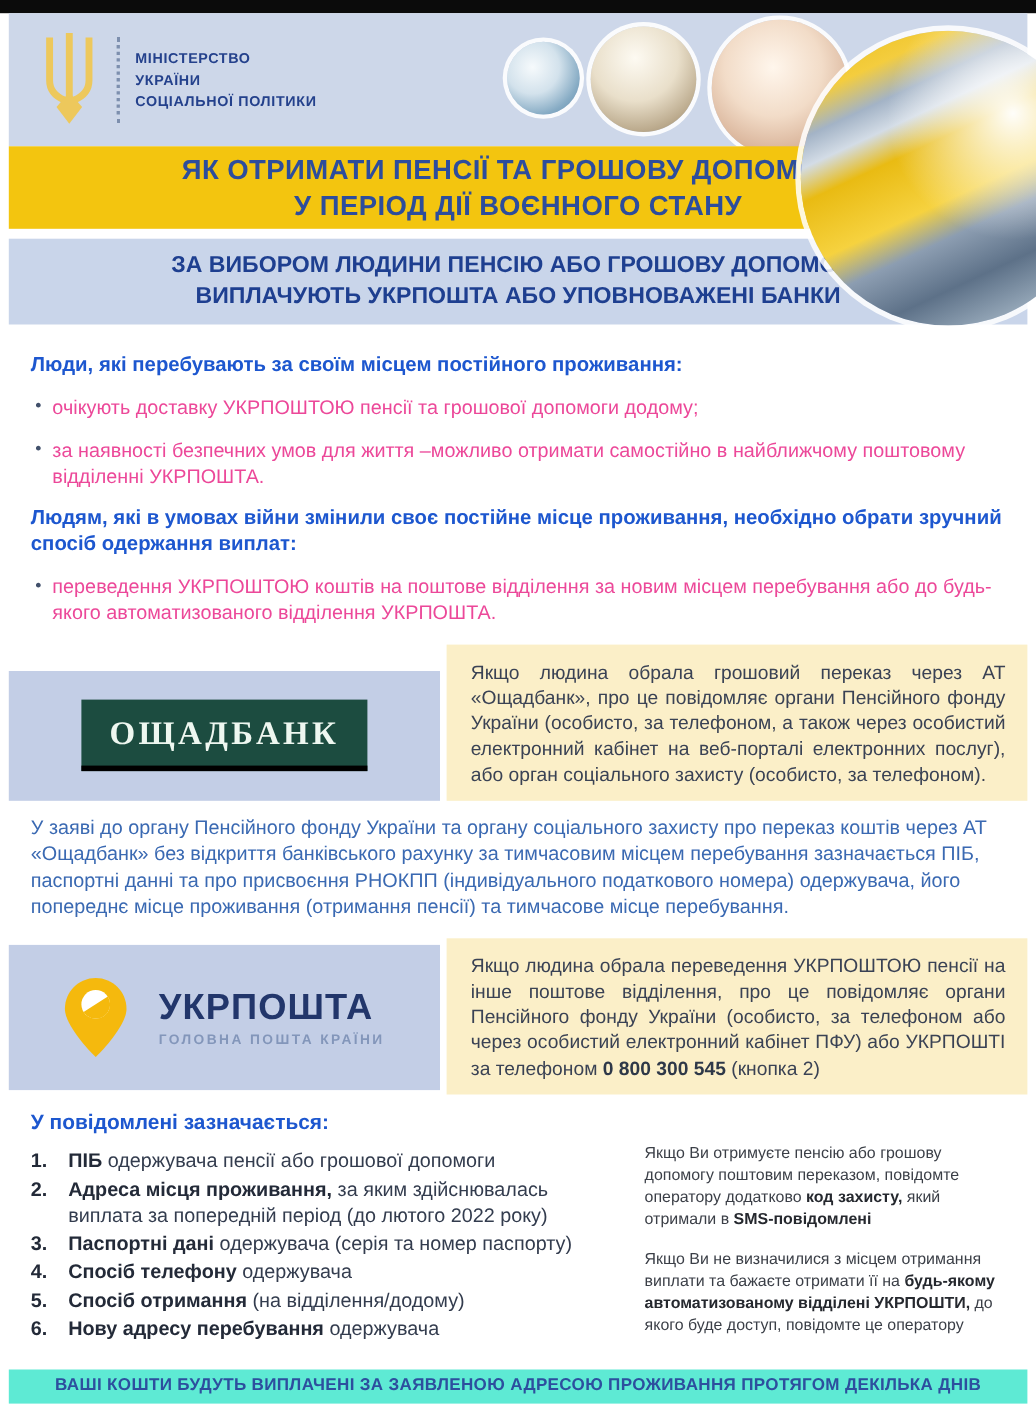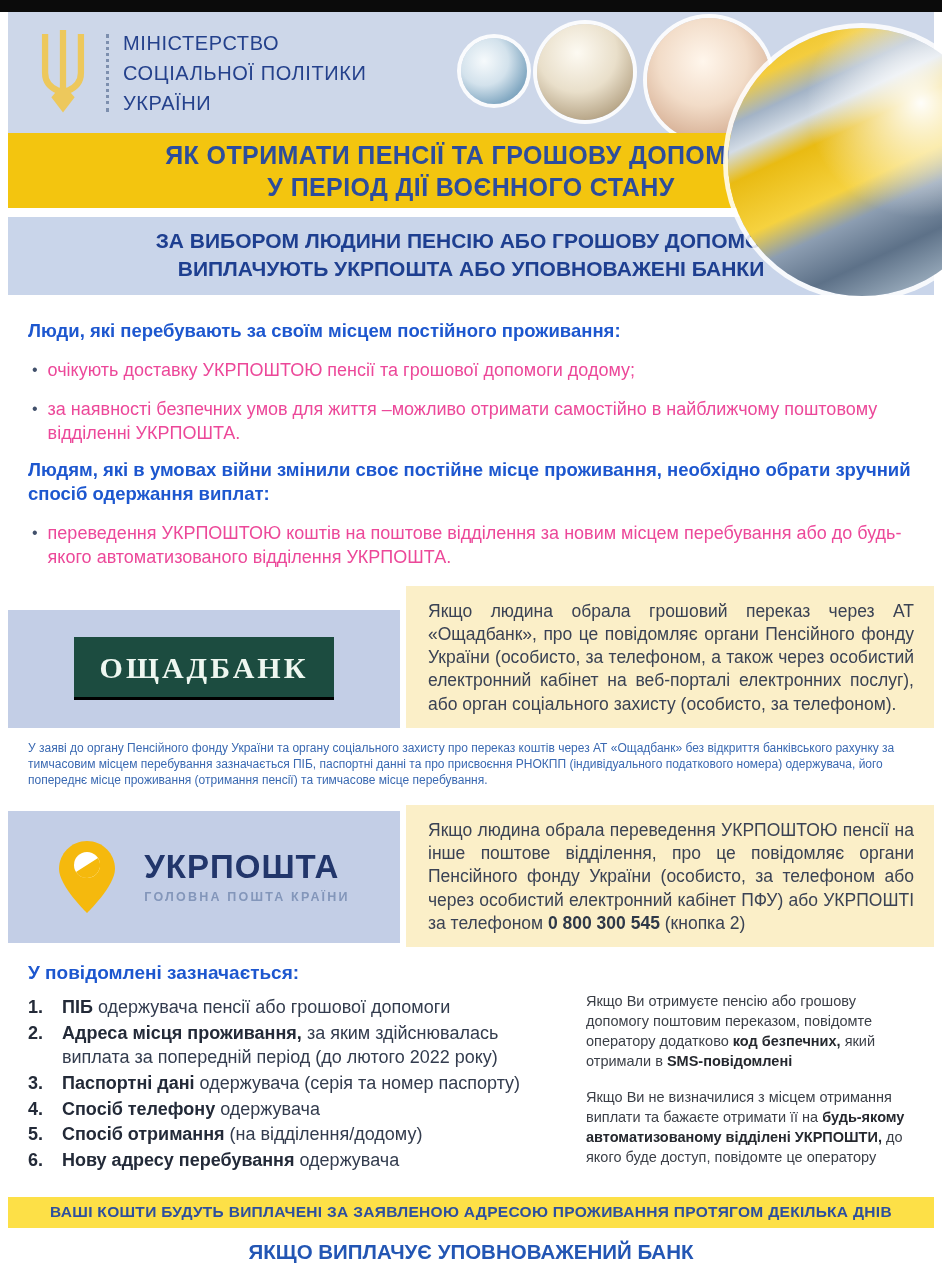--- a/index.html
+++ b/index.html
@@ -7,21 +7,21 @@
   body { width:942px; font-family:"Liberation Sans", sans-serif; }
   .page { width:942px; height:1280px; display:flex; flex-direction:column; background:#ffffff; overflow:hidden; position:relative; }
 
   .top-bar { height:12px; background:#0b0b0b; flex:none; }
 
   
   .header { height:121px; background:#cdd7e9; margin:0 8px; position:relative; display:flex; align-items:center; flex:none; }
   .logo-wrap { display:flex; align-items:center; gap:14px; padding-left:26px; }
   .trident { width:58px; height:86px; }
   .dot-sep { height:78px; border-left:3px dotted #7d8fae; }
-  .ministry { color:#24418c; font-weight:normal; font-size:20px; line-height:1.5; letter-spacing:0.6px; }
+  .ministry { color:#24418c; font-weight:bold; font-size:13px; line-height:1.5; letter-spacing:0.6px; }
   .photos { position:absolute; left:447px; top:0; height:121px; }
   .ph { position:absolute; border-radius:50%; box-shadow:0 0 0 4px rgba(255,255,255,0.9); }
   .ph1 { width:66px; height:66px; left:6px; top:26px;
          background:radial-gradient(circle at 35% 35%, #f6fafc, #d3e2ec 40%, #86abc4 72%, #5d87a6); }
   .ph2 { width:96px; height:96px; left:82px; top:12px;
          background:radial-gradient(circle at 42% 30%, #fdfaf2, #e9dfca 45%, #bcab8e 75%, #8a7b63); }
   .ph3 { width:124px; height:124px; left:192px; top:6px;
          background:radial-gradient(circle at 45% 35%, #fff6ec, #f2dcc8 42%, #d9b49a 72%, #b08f7c); }
   .flag-deco { position:absolute; right:-62px; top:16px; width:268px; height:268px; border-radius:50%;
          z-index:5;
@@ -43,43 +43,43 @@
   .bullets { margin-top:3px; }
   .bullet { display:flex; color:#ec4899; font-size:18px; line-height:1.32; margin-top:16px; }
   .bullet::before { content:"•"; color:#41506b; margin:0 10px 0 4px; font-size:16px; }
 
   
   .brand-row { display:flex; margin:16px -14px 0 -20px; }
   .panel-left { width:392px; background:#c3cee6; display:flex; align-items:center; justify-content:center; flex:none; }
   .panel-right { flex:1; background:#fbefc8; padding:14px 20px 12px 22px; margin-left:6px; }
   .note-text { color:#3a4254; font-size:17.5px; line-height:1.33; text-align:justify; }
   .oschad-row .panel-left { margin-top:24px; }
-  .oschad-logo { background:#1c4c40; border-bottom:3px solid #000000; padding:14px 26px 12px 26px; }
+  .oschad-logo { background:#1c4c40; border-bottom:5px solid #000000; padding:14px 26px 12px 26px; }
   .oschad-logo .t { color:#eef7f0; font-family:"Liberation Serif", serif; font-weight:bold; font-size:30px; letter-spacing:3px; }
   .ukr-row .panel-left { margin-top:6px; margin-bottom:4px; }
   .ukr-logo { display:flex; align-items:center; gap:28px; }
   .pin { width:58px; height:74px; }
   .ukr-name { color:#22366b; font-weight:bold; font-size:33px; letter-spacing:1px; line-height:1; }
   .ukr-sub { color:#8396ba; font-size:12.5px; letter-spacing:2.2px; margin-top:7px; font-weight:bold; }
   .phone-b { font-weight:bold; color:#2e3848; }
 
-  .zayava { margin:13px -6px 0 0; color:#3a69b2; font-size:12px; line-height:1.33; }
+  .zayava { margin:13px -6px 0 0; color:#3a69b2; font-size:18px; line-height:1.33; }
 
   
   .msg-section { display:flex; margin-top:14px; }
   .msg-left { width:540px; flex:none; }
   .msg-right { flex:1; padding:30px 4px 0 18px; }
   .mrow { display:flex; font-size:18px; line-height:1.33; margin-top:2px; }
   .mnum { width:34px; flex:none; font-weight:bold; color:#232a38; }
   .mtext { color:#333c4e; }
   .mtext b { color:#232a38; }
   .snote { color:#3b3f47; font-size:14.5px; line-height:1.38; margin-bottom:16px; }
   .snote b { color:#25282e; }
 
-  .banner2 { margin:14px 8px 0 8px; background:#fde047; padding:6px 0 7px 0; text-align:center; flex:none; }
+  .banner2 { margin:14px 8px 0 8px; background:#5eead4; padding:6px 0 7px 0; text-align:center; flex:none; }
   .banner2 .t { color:#2d4f9e; font-weight:bold; font-size:15.5px; letter-spacing:0.3px; }
 
   .bank-heading { text-align:center; color:#2356b4; font-weight:bold; font-size:20.5px; margin-top:12px; }
 </style>
 </head>
 <body>
 
 <div class="page">
 
   <div class="top-bar"></div>
@@ -90,22 +90,22 @@
         <g fill="none" stroke="#edc85c" stroke-width="7" stroke-linecap="square">
           <path d="M12 8 v40 q0 14 15 20"></path>
           <path d="M32 3 v63"></path>
           <path d="M52 8 v40 q0 14 -15 20"></path>
         </g>
         <path d="M32 60 l13 15 -13 17 -13 -17 z" fill="#edc85c"></path>
       </svg>
       <div class="dot-sep"></div>
       <div class="ministry">
         <div>МІНІСТЕРСТВО</div>
+        <div>УКРАЇНИ</div>
         <div>СОЦІАЛЬНОЇ ПОЛІТИКИ</div>
-        <div>УКРАЇНИ</div>
       </div>
     </div>
     <div class="photos">
       <div class="ph ph1"></div>
       <div class="ph ph2"></div>
       <div class="ph ph3"></div>
     </div>
     <div class="flag-deco"></div>
   </div>
 
@@ -194,21 +194,21 @@
             <span class="mnum">5.</span>
             <span class="mtext"><b>Спосіб отримання</b><span> (на відділення/додому)</span></span>
           </div>
           <div class="mrow">
             <span class="mnum">6.</span>
             <span class="mtext"><b>Нову адресу перебування</b><span> одержувача</span></span>
           </div>
         </div>
       </div>
       <div class="msg-right">
-        <div class="snote"><span>Якщо Ви отримуєте пенсію або грошову допомогу поштовим переказом, повідомте оператору додатково </span><b>код безпечних,</b><span> який отримали в </span><b>SMS-повідомлені</b></div>
+        <div class="snote"><span>Якщо Ви отримуєте пенсію або грошову допомогу поштовим переказом, повідомте оператору додатково </span><b>код захисту,</b><span> який отримали в </span><b>SMS-повідомлені</b></div>
         <div class="snote"><span>Якщо Ви не визначилися з місцем отримання виплати та бажаєте отримати її на </span><b>будь-якому автоматизованому відділені УКРПОШТИ,</b><span> до якого буде доступ, повідомте це оператору</span></div>
       </div>
     </div>
   </div>
 
   <div class="banner2">
     <span class="t">ВАШІ КОШТИ БУДУТЬ ВИПЛАЧЕНІ ЗА ЗАЯВЛЕНОЮ АДРЕСОЮ ПРОЖИВАННЯ ПРОТЯГОМ ДЕКІЛЬКА ДНІВ</span>
   </div>
 
   <div class="bank-heading">ЯКЩО ВИПЛАЧУЄ УПОВНОВАЖЕНИЙ БАНК</div>

